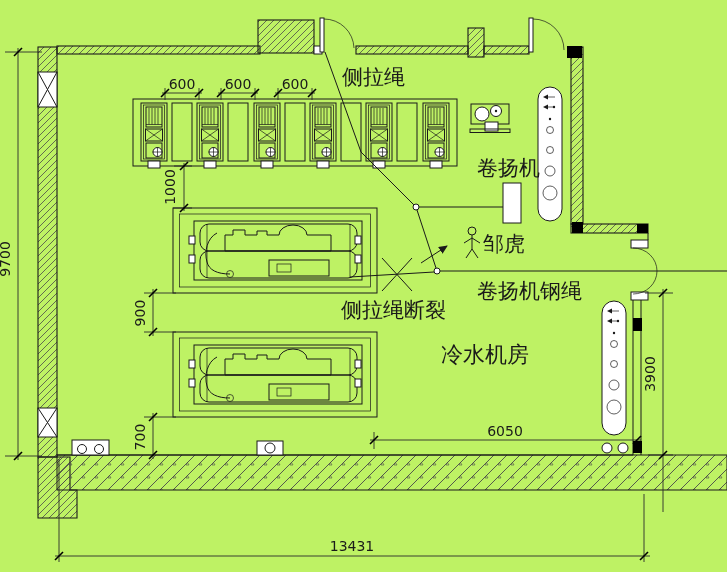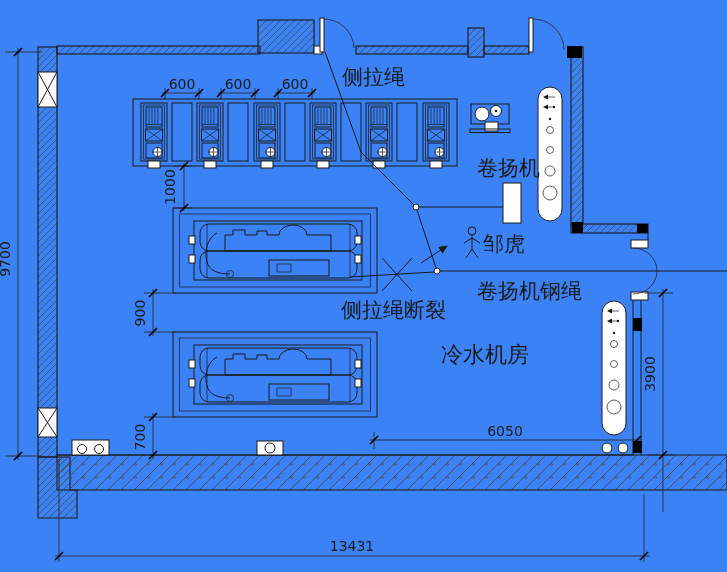--- a/index.html
+++ b/index.html
@@ -1,16 +1,16 @@
 <!DOCTYPE html>
 <html><head>
 <meta charset="utf-8">
 <style>
   html,body{margin:0;padding:0;background:#fff;}
-  .stage{width:727px;height:572px;position:relative;background:#3b82f6;overflow:hidden;}
+  .stage{width:727px;height:572px;position:relative;background:#bef264;overflow:hidden;}
   svg{display:block;}
   .ln{stroke:#1a1a1a;stroke-width:1;fill:none;}
   .lnw{stroke:#1a1a1a;stroke-width:1;fill:#fff;}
   .thin{stroke:#1a1a1a;stroke-width:.7;fill:none;}
   .hatch{fill:url(#wallHatch);stroke:#1a1a1a;stroke-width:1.1;}
   .fhatch{fill:url(#floorHatch);stroke:#1a1a1a;stroke-width:1;}
   .blk{fill:#000;stroke:none;}
   .dim{stroke:#2a2a2a;stroke-width:.9;fill:none;}
   .tick{stroke:#000;stroke-width:1.6;}
   text{font-family:"DejaVu Sans","Liberation Sans",sans-serif;fill:#1a1a1a;}

